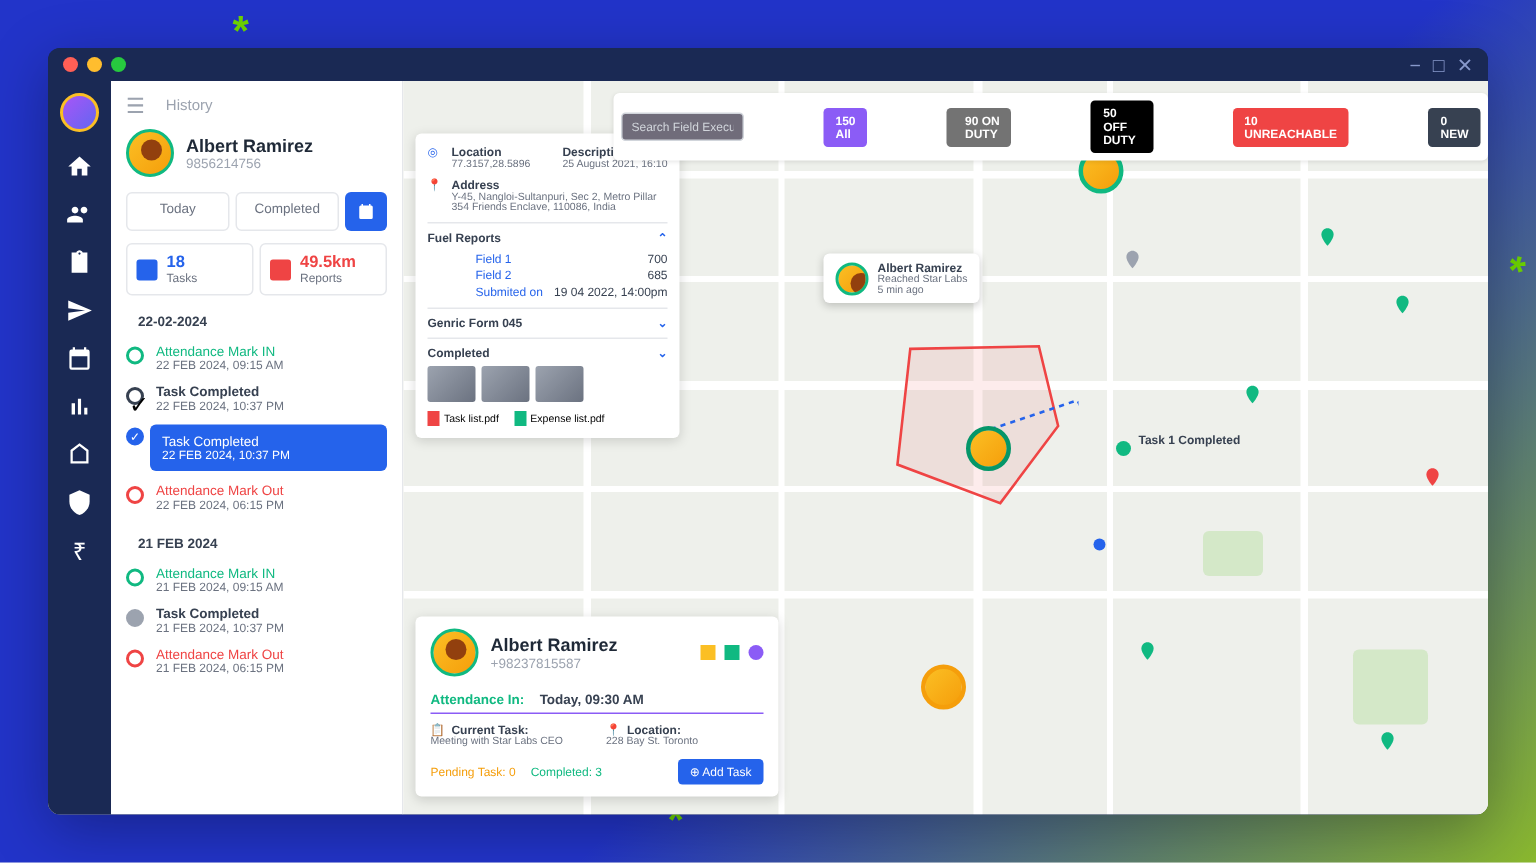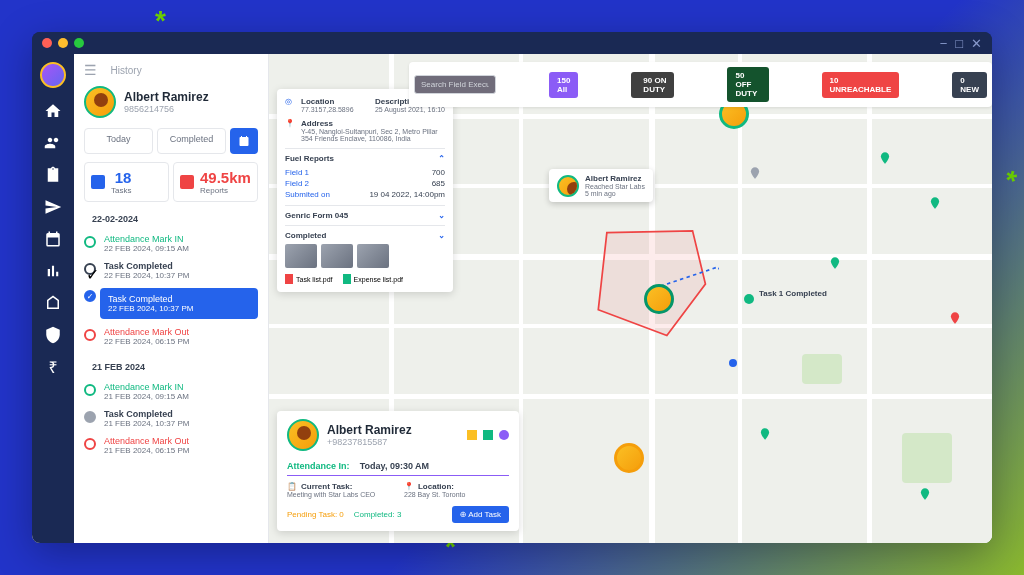--- a/index.html
+++ b/index.html
@@ -35,21 +35,21 @@
 .uphone { font-size: 9px; color: #9ca3af; }
 
 .tabrow { display: flex; gap: 4px; margin-top: 10px; }
 .tabbtn { flex: 1; padding: 5px; font-size: 9px; color: #6b7280; background: #fff; border: 1px solid #e5e7eb; border-radius: 4px; cursor: pointer; text-align: center; }
 .calbtn { width: 28px; height: 26px; background: #2563eb; border-radius: 4px; display: flex; align-items: center; justify-content: center; color: #fff; cursor: pointer; }
 
 .statsrow { display: flex; gap: 4px; margin-top: 8px; }
 .statbox { flex: 1; padding: 6px; border: 1px solid #e5e7eb; border-radius: 4px; display: flex; gap: 6px; align-items: center; }
 .staticon { width: 14px; height: 14px; background: #2563eb; border-radius: 2px; }
 .staticon.red { background: #ef4444; }
-.statval { font-size: 15px; font-weight: 700; color: #2563eb; text-align: right; }
+.statval { font-size: 11px; font-weight: 700; color: #2563eb; }
 .statval.red { color: #ef4444; }
 .statlbl { font-size: 8px; color: #6b7280; }
 
 .datehdr { font-size: 9px; color: #374151; font-weight: 600; margin: 12px 0 6px 8px; }
 .tl-item { display: flex; gap: 8px; padding: 4px 0 4px 0; position: relative; }
 .tl-dot { width: 12px; height: 12px; border-radius: 50%; border: 2px solid #10b981; margin-top: 2px; flex-shrink: 0; }
 .tl-dot.red { border-color: #ef4444; }
 .tl-dot.gray { border-color: #9ca3af; background: #9ca3af; }
 .tl-dot.check { border-color: #374151; background: none; }
 .tl-dot.checkfill { border-color: #2563eb; background: #2563eb; }
@@ -77,34 +77,34 @@
 .park { position: absolute; background: #d4e8c8; border-radius: 4px; }
 .p1 { top: 10px; right: 260px; width: 60px; height: 40px; }
 .p2 { bottom: 60px; right: 40px; width: 50px; height: 50px; }
 .p3 { top: 300px; right: 150px; width: 40px; height: 30px; }
 
 .toppills { position: absolute; top: 8px; left: 140px; display: flex; gap: 6px; background: #fff; padding: 5px; border-radius: 4px; box-shadow: 0 1px 3px rgba(0,0,0,0.1); align-items: center; z-index: 20; }
 .searchfld { width: 82px; padding: 4px 6px; border: 1px solid #d1d5db; border-radius: 3px; font-size: 8px; background: #706c7a; color: #fff; }
 .searchfld::placeholder { color: #d1d5db; }
 .pill { padding: 4px 8px; font-size: 8px; font-weight: 600; color: #fff; border-radius: 3px; cursor: pointer; margin-left: 47px; }
 .pill.all { background: #8b5cf6; }
-.pill.on { background: #404040; padding-left: 12px; }
-.pill.off { background: #14532d; }
+.pill.on { background: #737373; padding-left: 12px; }
+.pill.off { background: #000000; }
 .pill.unr { background: #ef4444; }
 .pill.new { background: #374151; }
 
 .infocard { position: absolute; top: 35px; left: 8px; width: 176px; background: #fff; border-radius: 4px; padding: 8px; box-shadow: 0 2px 8px rgba(0,0,0,0.15); z-index: 15; font-size: 8px; }
 .infocard .closex { position: absolute; top: 4px; right: 4px; color: #9ca3af; cursor: pointer; font-size: 10px; }
 .ic-row { display: flex; gap: 6px; margin-bottom: 6px; }
 .ic-ico { width: 10px; height: 10px; color: #2563eb; flex-shrink: 0; }
 .ic-lbl { font-weight: 600; color: #374151; font-size: 8px; }
 .ic-val { color: #6b7280; font-size: 7px; }
 .ic-sect { border-top: 1px solid #e5e7eb; padding-top: 5px; margin-top: 5px; }
 .ic-sechdr { display: flex; justify-content: space-between; font-weight: 600; color: #374151; font-size: 8px; margin-bottom: 4px; }
-.ic-kv { display: flex; justify-content: space-between; color: #2563eb; font-size: 8px; padding: 1px 0; }
+.ic-kv { display: flex; justify-content: space-between; color: #2563eb; font-size: 8px; padding: 1px 0; margin-left: 32px; }
 .ic-kv span:last-child { color: #374151; }
 .docs { display: flex; gap: 4px; margin-top: 4px; }
 .docimg { width: 32px; height: 24px; background: linear-gradient(135deg, #9ca3af, #6b7280); border-radius: 2px; }
 .pdfrow { display: flex; gap: 10px; margin-top: 6px; font-size: 7px; }
 .pdfitem { display: flex; gap: 3px; align-items: center; }
 .pdfico { width: 8px; height: 10px; }
 
 .bottomcard { position: absolute; bottom: 12px; left: 8px; width: 242px; background: #fff; border-radius: 4px; padding: 8px 10px; box-shadow: 0 2px 8px rgba(0,0,0,0.15); z-index: 15; font-size: 8px; }
 .bc-top { display: flex; align-items: center; gap: 8px; }
 .bc-icons { margin-left: auto; display: flex; gap: 6px; }

